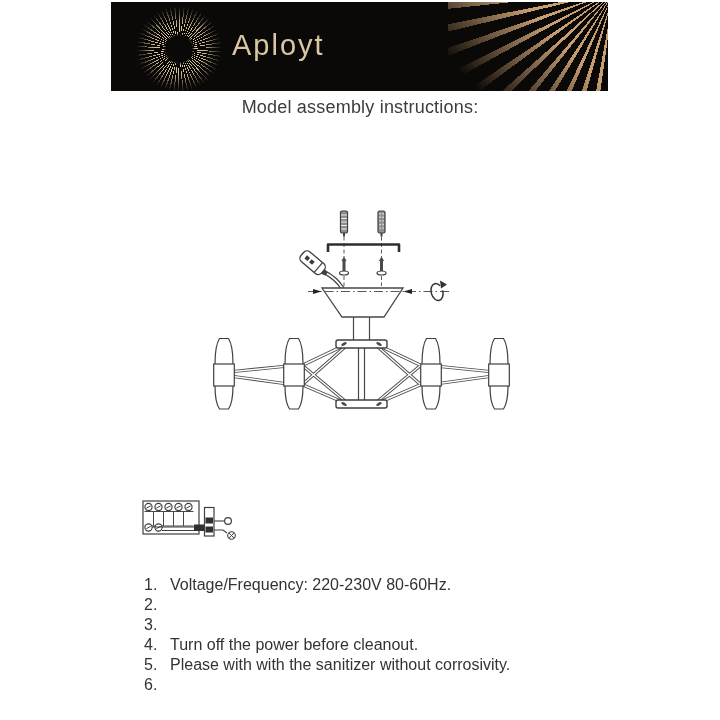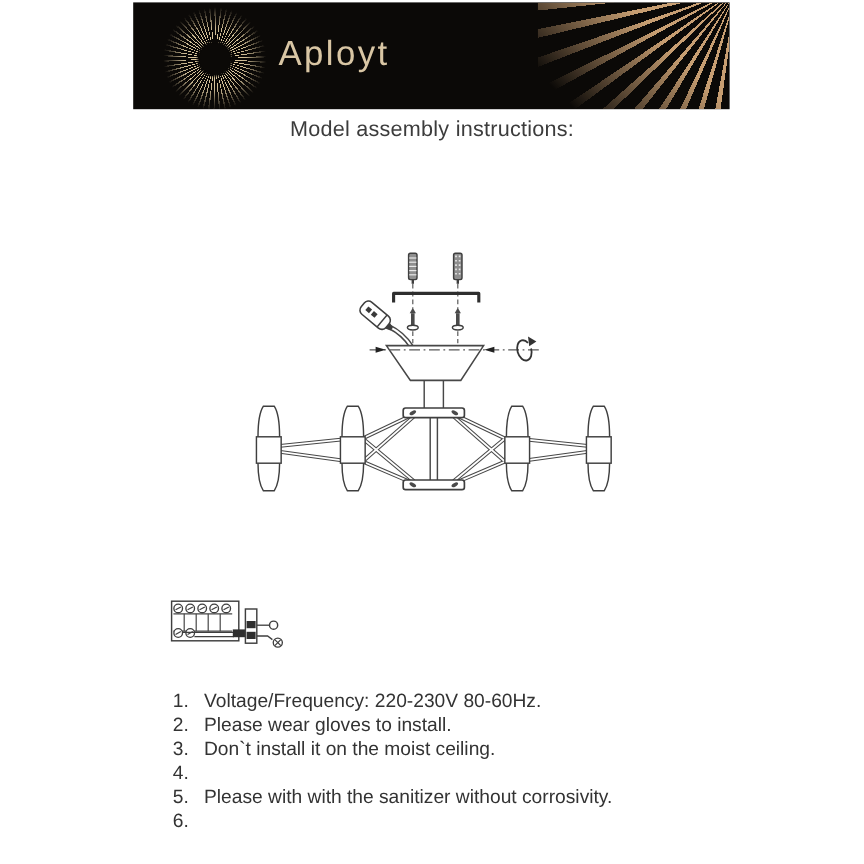--- a/index.html
+++ b/index.html
@@ -241,28 +241,27 @@
     </g>
   </svg>
 
   <div class="instructions">
     <div class="instr-row">
       <span class="num">1.</span>
       <span class="txt">Voltage/Frequency: 220-230V 80-60Hz.</span>
     </div>
     <div class="instr-row">
       <span class="num">2.</span>
-      <span class="txt">Please wear gloves to install.</span>
     </div>
     <div class="instr-row">
       <span class="num">3.</span>
-      <span class="txt">Don`t install it on the moist ceiling.</span>
     </div>
     <div class="instr-row">
       <span class="num">4.</span>
+      <span class="txt">Turn off the power before cleanout.</span>
     </div>
     <div class="instr-row">
       <span class="num">5.</span>
       <span class="txt">Please with with the sanitizer without corrosivity.</span>
     </div>
     <div class="instr-row">
       <span class="num">6.</span>
     </div>
   </div>
 

